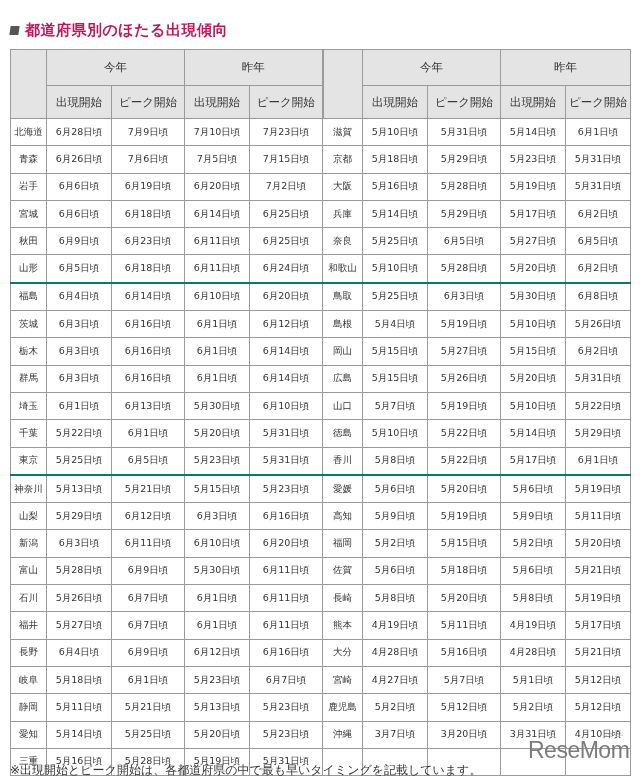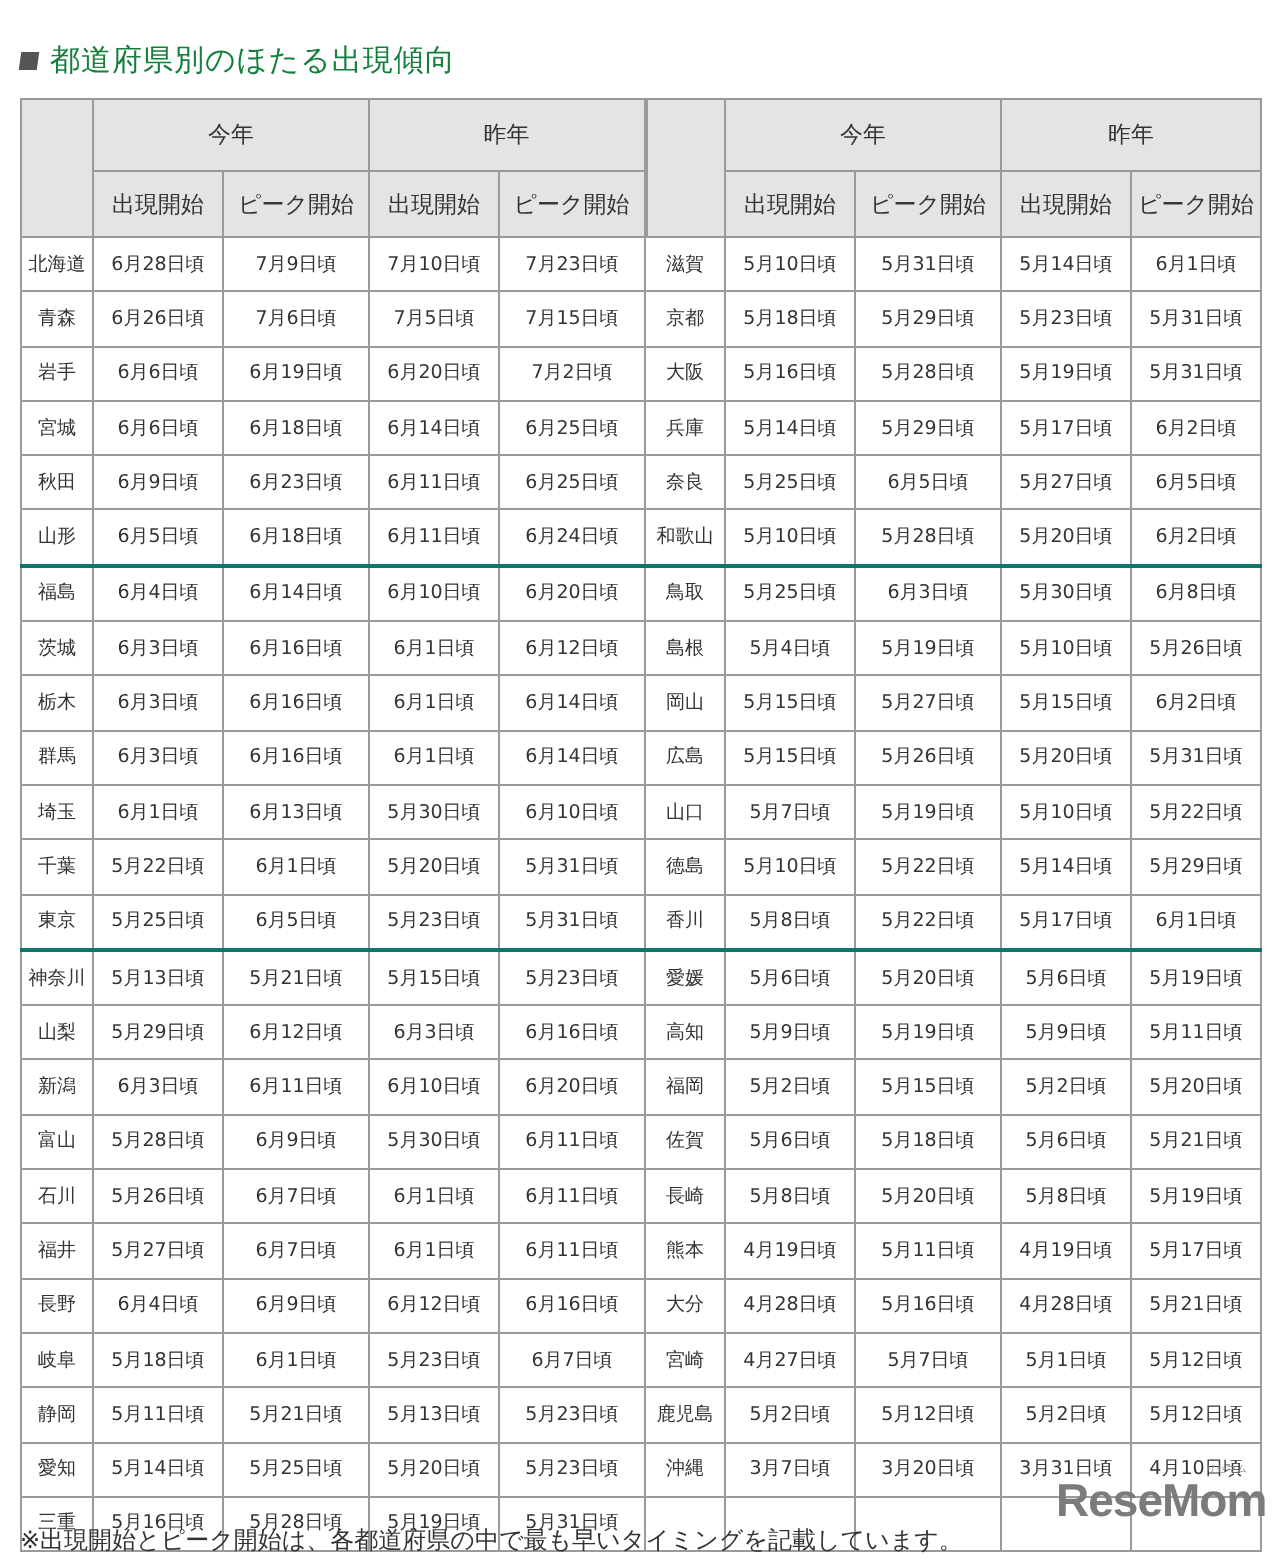--- a/index.html
+++ b/index.html
@@ -1,33 +1,33 @@
 <!DOCTYPE html>
 <html><head>
 <meta charset="utf-8">
 <style>
   html, body { margin: 0; padding: 0; background: #ffffff; }
   body { width: 640px; height: 780px; position: relative; overflow: hidden;
          font-family: "DejaVu Sans", "Liberation Sans", sans-serif; color: #333; }
   .title { position: absolute; left: 10px; top: 20px; height: 20px; display: flex; align-items: center; }
   .title .sq { width: 9px; height: 9px; background: #555; margin-right: 6px; transform: skewX(-8deg); }
-  .title span.t { font-size: 15px; font-weight: normal; color: #15803d; letter-spacing: 0.5px; }
+  .title span.t { font-size: 15px; font-weight: bold; color: #be185d; letter-spacing: 0.5px; }
   .wrap { position: absolute; left: 10px; top: 49px; width: 620px; }
   table.grid { border-collapse: collapse; table-layout: fixed; width: 620px; }
   table.grid td, table.grid th { border: 1px solid #9a9a9a; text-align: center; padding: 0;
          font-size: 9.5px; white-space: nowrap; overflow: hidden; }
   table.grid th { background: #e4e4e4; font-weight: normal; color: #333; font-size: 11.5px; }
   th.year { height: 35px; }
   th.sub { height: 32px; }
   td { height: 26.3px; background: #fff; }
   td.pref { font-size: 10px; color: #333; }
   td.sep { border-left: 2px solid #9a9a9a; }
   tr.grp td { border-top: 2px solid #0f766e; }
   .caption { position: absolute; left: 10px; top: 762px; font-size: 12px; color: #333; }
-  .logo { position: absolute; left: 528px; top: 737px; font-size: 23px; font-weight: bold; color: #7b7b7b;
+  .logo { position: absolute; left: 528px; top: 737px; font-size: 23px; font-weight: normal; color: #7b7b7b;
           font-family: "Liberation Sans", sans-serif; letter-spacing: -0.5px; }
   .logo-kana { position: absolute; left: 603px; top: 731px; font-size: 5px; color: #888; }
 </style>
 </head>
 <body>
 
 <div class="title">
   <div class="sq"></div>
   <span class="t">都道府県別のほたる出現傾向</span>
 </div>

